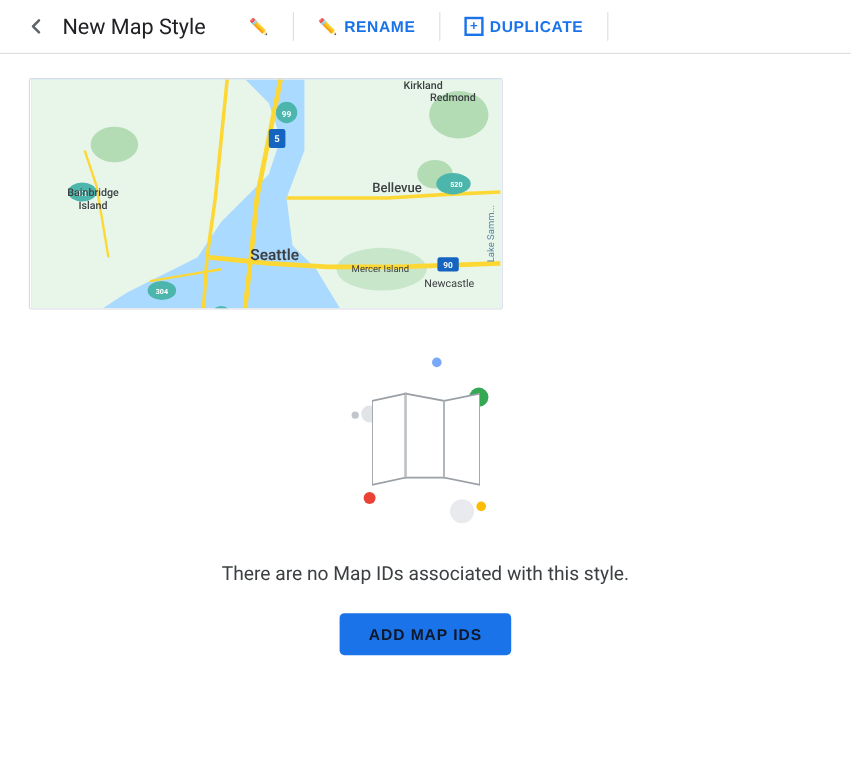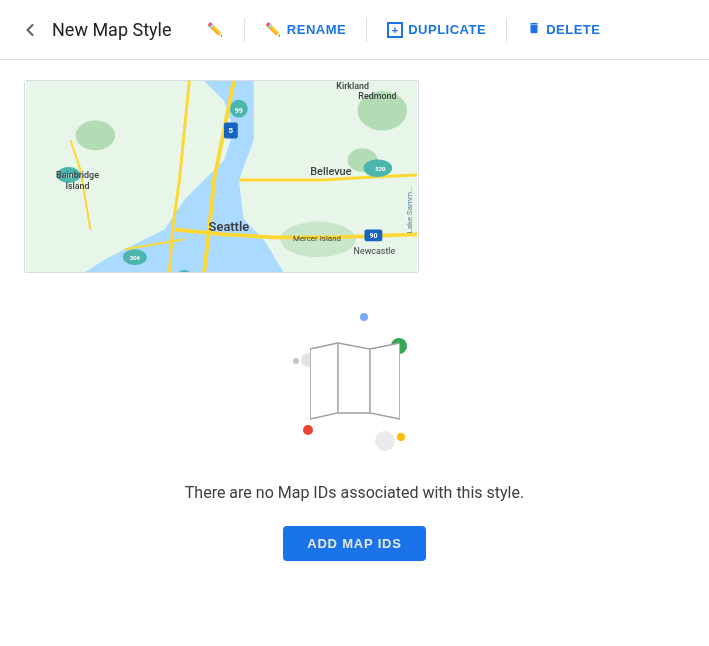--- a/index.html
+++ b/index.html
@@ -9,21 +9,21 @@
       width: 709px;
       min-height: 646px;
       overflow: hidden;
     }
 
     
     .header {
       display: flex;
       align-items: center;
       padding: 0 16px;
-      height: 60px;
+      height: 45px;
       border-bottom: 1px solid #e0e0e0;
       gap: 8px;
     }
     .back-btn {
       background: none;
       border: none;
       cursor: pointer;
       color: #5f6368;
       display: flex;
       align-items: center;
@@ -121,21 +121,21 @@
 
     .empty-text {
       font-size: 16px;
       color: #3c4043;
       text-align: center;
       margin-bottom: 24px;
     }
 
     .add-map-btn {
       background: #1a73e8;
-      color: #e5e5e5;
+      color: #0f172a;
       border: none;
       padding: 10px 24px;
       font-size: 13px;
       font-weight: 600;
       letter-spacing: 0.8px;
       text-transform: uppercase;
       border-radius: 4px;
       cursor: pointer;
     }
   </style>
@@ -165,28 +165,20 @@
 
     <div class="divider-v"></div>
 
     <button class="header-btn">
       <span style="display:inline-flex;align-items:center;justify-content:center;width:16px;height:16px;border:2px solid #1a73e8;font-size:11px;font-weight:900;">+</span>
       <span>DUPLICATE</span>
     </button>
 
     <div class="divider-v"></div>
 
-    <button class="header-btn">
-      <span>
-        <svg width="14" height="14" viewBox="0 0 24 24" fill="#1a73e8">
-          <path d="M6 19c0 1.1.9 2 2 2h8c1.1 0 2-.9 2-2V7H6v12zM19 4h-3.5l-1-1h-5l-1 1H5v2h14V4z"></path>
-        </svg>
-      </span>
-      <span>DELETE</span>
-    </button>
   </div>
 </div>
 
 <div class="main-content">
 
   <div class="map-thumbnail">
     <svg class="map-svg" viewBox="0 0 395 193" xmlns="http://www.w3.org/2000/svg">
 
       <rect width="395" height="193" fill="#aadaff"></rect>
 

